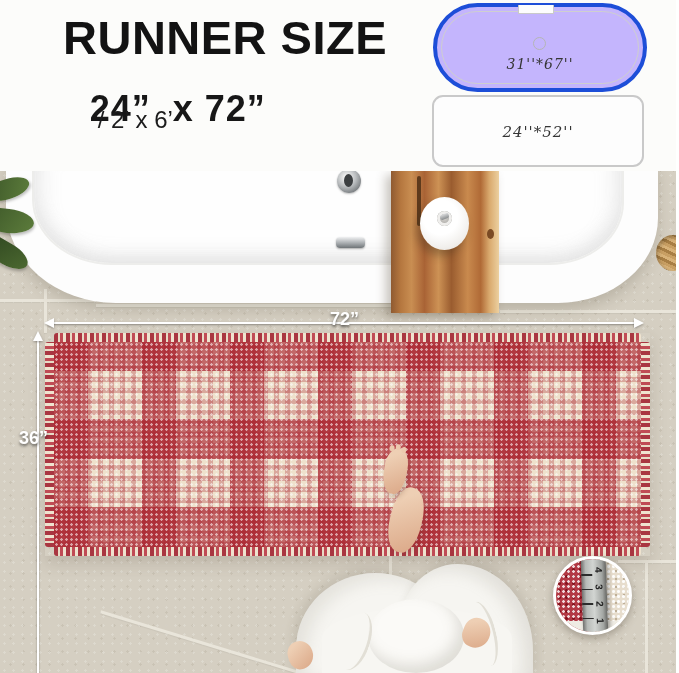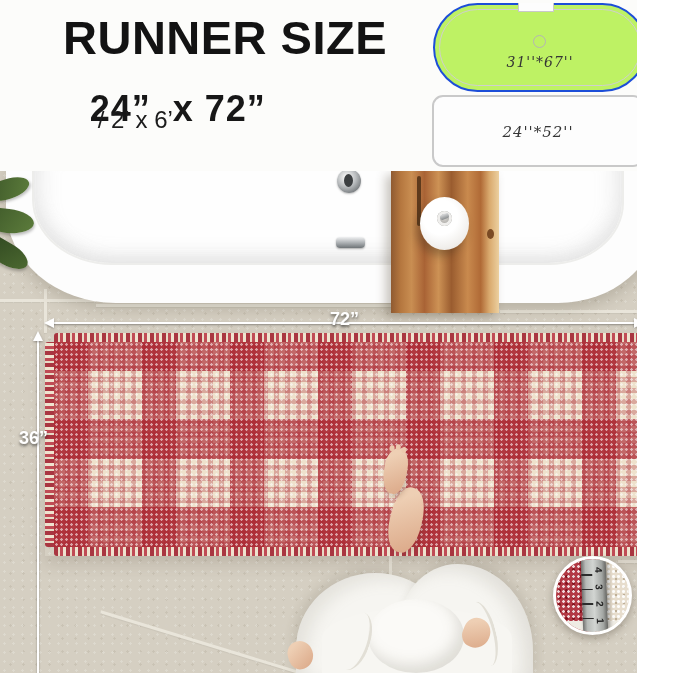--- a/index.html
+++ b/index.html
@@ -1,29 +1,29 @@
 <!DOCTYPE html>
 <html><head>
 <meta charset="utf-8">
 <style>
   html,body{margin:0;padding:0;background:#ffffff;}
   #stage{position:relative;width:637px;height:673px;overflow:hidden;
-         background:#fbfbf8;font-family:"Liberation Sans",sans-serif;}
+         background:#fbfbf8;font-family:"Liberation Sans",sans-serif;padding-left:39px;}
   #stage *{position:absolute;box-sizing:border-box;}
 
   
   .hdr{left:0;top:0;width:679px;height:171px;background:#fcfcfa;}
   .title{left:63px;top:10px;font-size:47px;font-weight:800;color:#131313;letter-spacing:.5px;white-space:pre;}
   .sizeline{left:63px;top:70px;height:52px;white-space:pre;}
   .size-primary{position:static;font-size:36px;font-weight:800;color:#171717;letter-spacing:1px;}
   .size-secondary{position:static;font-size:24px;font-weight:400;color:#1c1c1c;margin-left:8px;text-align:right;}
   .tagline{left:63px;top:126px;font-size:19.5px;font-weight:700;color:#161616;letter-spacing:.2px;}
 
   
-  .tubshape{left:433px;top:3px;width:214px;height:89px;border:2px solid #1d4ed8;border-radius:45px;background:#bef264;}
+  .tubshape{left:433px;top:3px;width:214px;height:89px;border:4px solid #1d4ed8;border-radius:45px;background:#c4b5fd;}
   .tubshape-inner{left:4px;top:4px;right:4px;bottom:4px;border:1.5px solid #cfcfcf;border-radius:40px;}
   .tubnotch{left:50%;top:-2px;width:36px;height:9px;margin-left:-22px;background:#fdfdfd;
             border:1.5px solid #c9c9c9;border-top:none;}
   .tubdrain{left:50%;top:30px;width:13px;height:13px;margin-left:-7px;border:1.5px solid #b5b5b5;border-radius:50%;}
   .tublabel{left:0;right:0;top:49px;text-align:center;font-family:"DejaVu Serif",serif;font-style:italic;
             font-size:14px;color:#353535;letter-spacing:1px;}
   .rectshape{left:432px;top:95px;width:212px;height:72px;border:2px solid #c9c9c9;border-radius:11px;background:#fdfdfd;}
   .rectlabel{left:0;right:0;top:0;line-height:70px;text-align:center;font-family:"DejaVu Serif",serif;font-style:italic;
              font-size:15px;color:#353535;letter-spacing:1px;}
 

